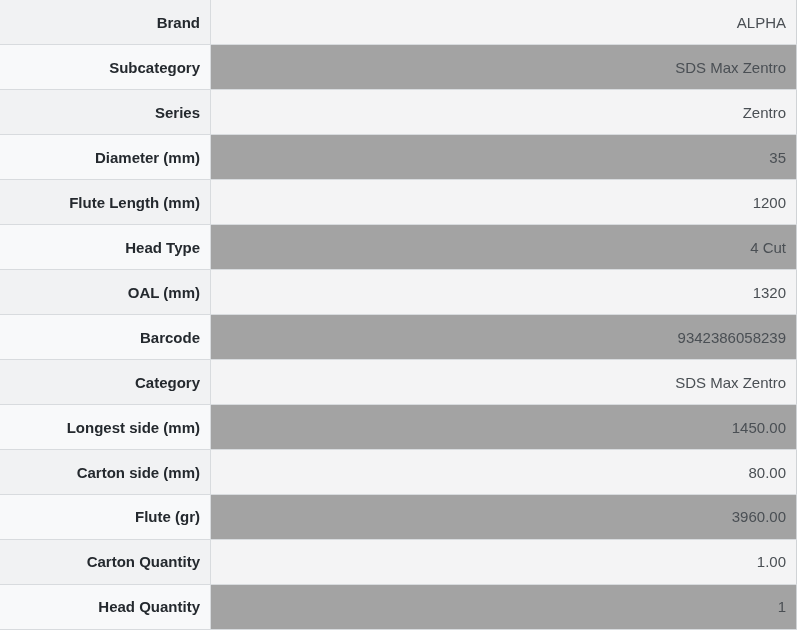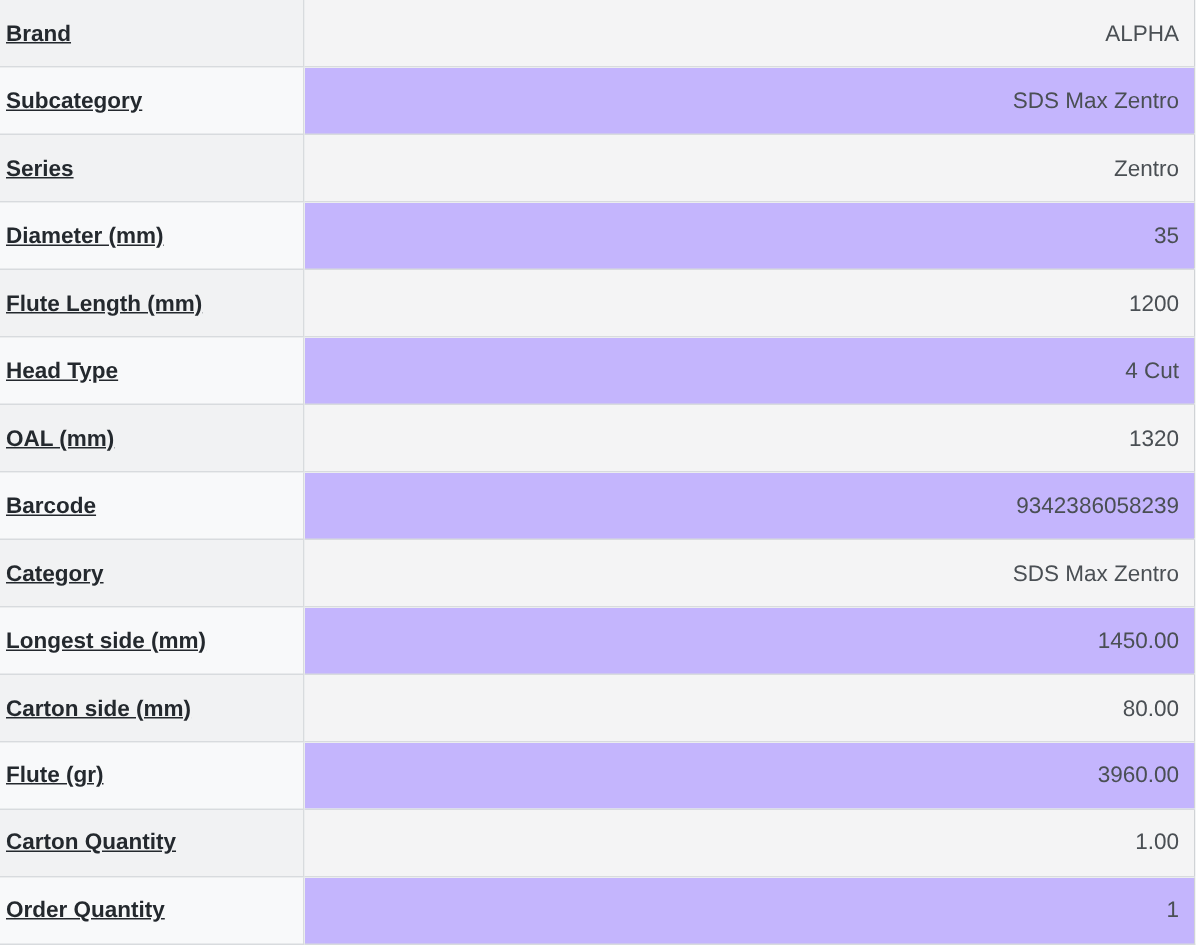--- a/index.html
+++ b/index.html
@@ -36,32 +36,31 @@
   table.spec-table td {
     vertical-align: middle;
     font-size: 15px;
     padding: 0 10px 0 10px;
     white-space: nowrap;
     overflow: hidden;
     text-align: right;
   }
   table.spec-table th {
     width: 188px; 
-    text-align: left;
+    text-align: right;
     font-weight: 700;
     color: var(--label-text);
     background: var(--label-bg);
     border-right: 1px solid var(--border);
-    padding-left: 4px;
-    text-decoration: underline;
+    padding-left: 12px;
   }
   table.spec-table td {
     color: var(--value-text);
     font-weight: 400;
-    background: #c4b5fd;
+    background: #a3a3a3;
     padding-left: 11px;
   }
   table.spec-table tr + tr th,
   table.spec-table tr + tr td {
     border-top: 1px solid var(--border);
   }
   
   table.spec-table tr:nth-child(odd) th {
     background: #f1f2f3;
   }
@@ -121,18 +120,18 @@
         </tr>
         <tr>
           <th>Flute (gr)</th>
           <td>3960.00</td>
         </tr>
         <tr>
           <th>Carton Quantity</th>
           <td>1.00</td>
         </tr>
         <tr>
-          <th>Order Quantity</th>
+          <th>Head Quantity</th>
           <td>1</td>
         </tr>
       </tbody>
   </table>
 </div>
 
 </body></html>

